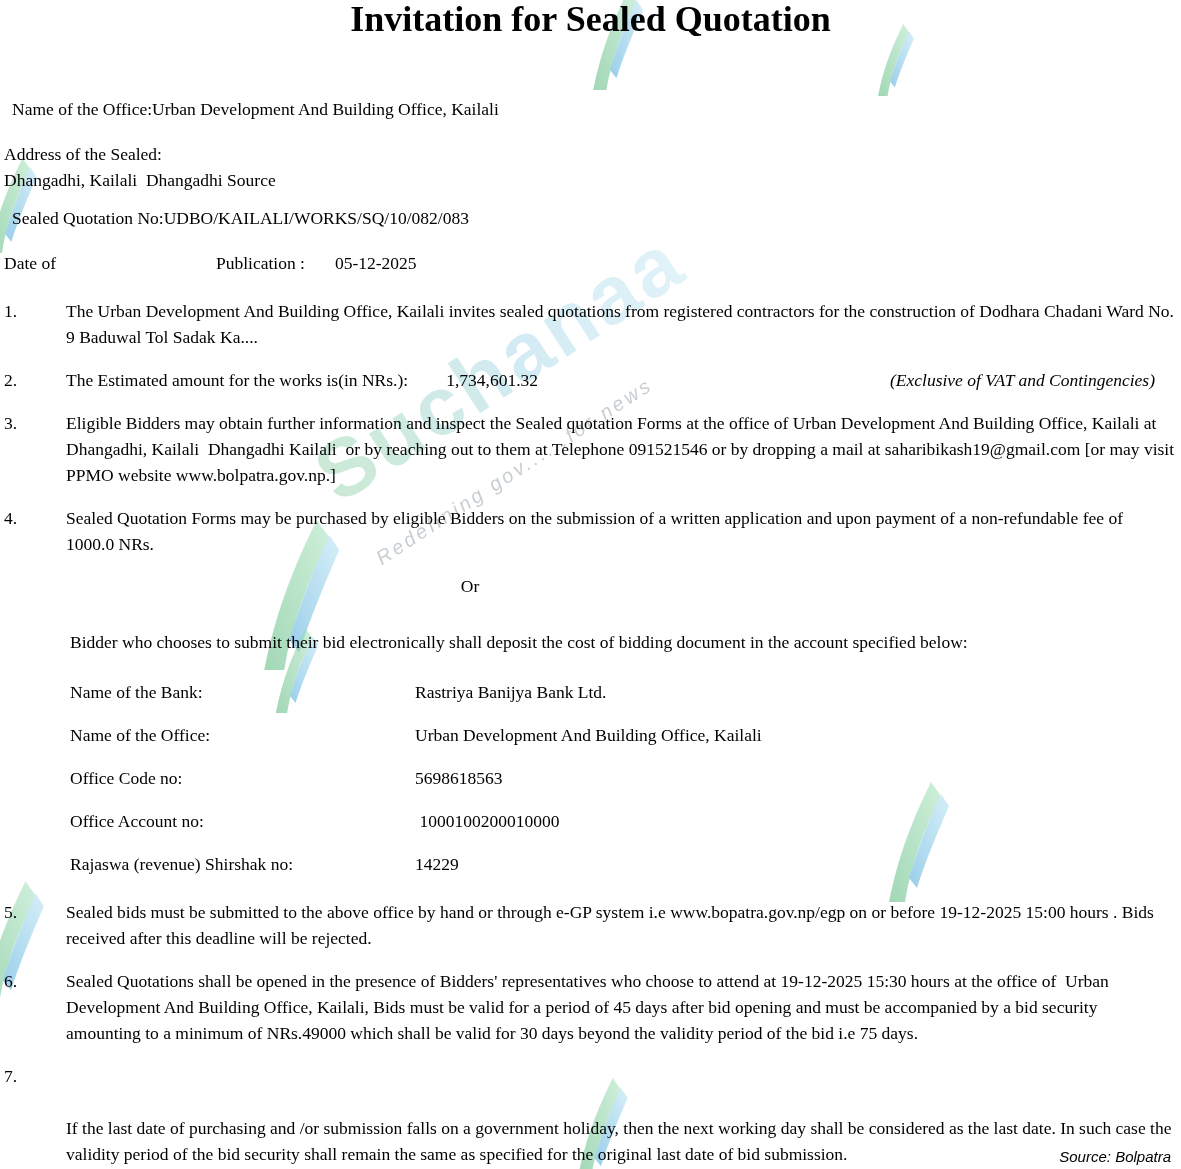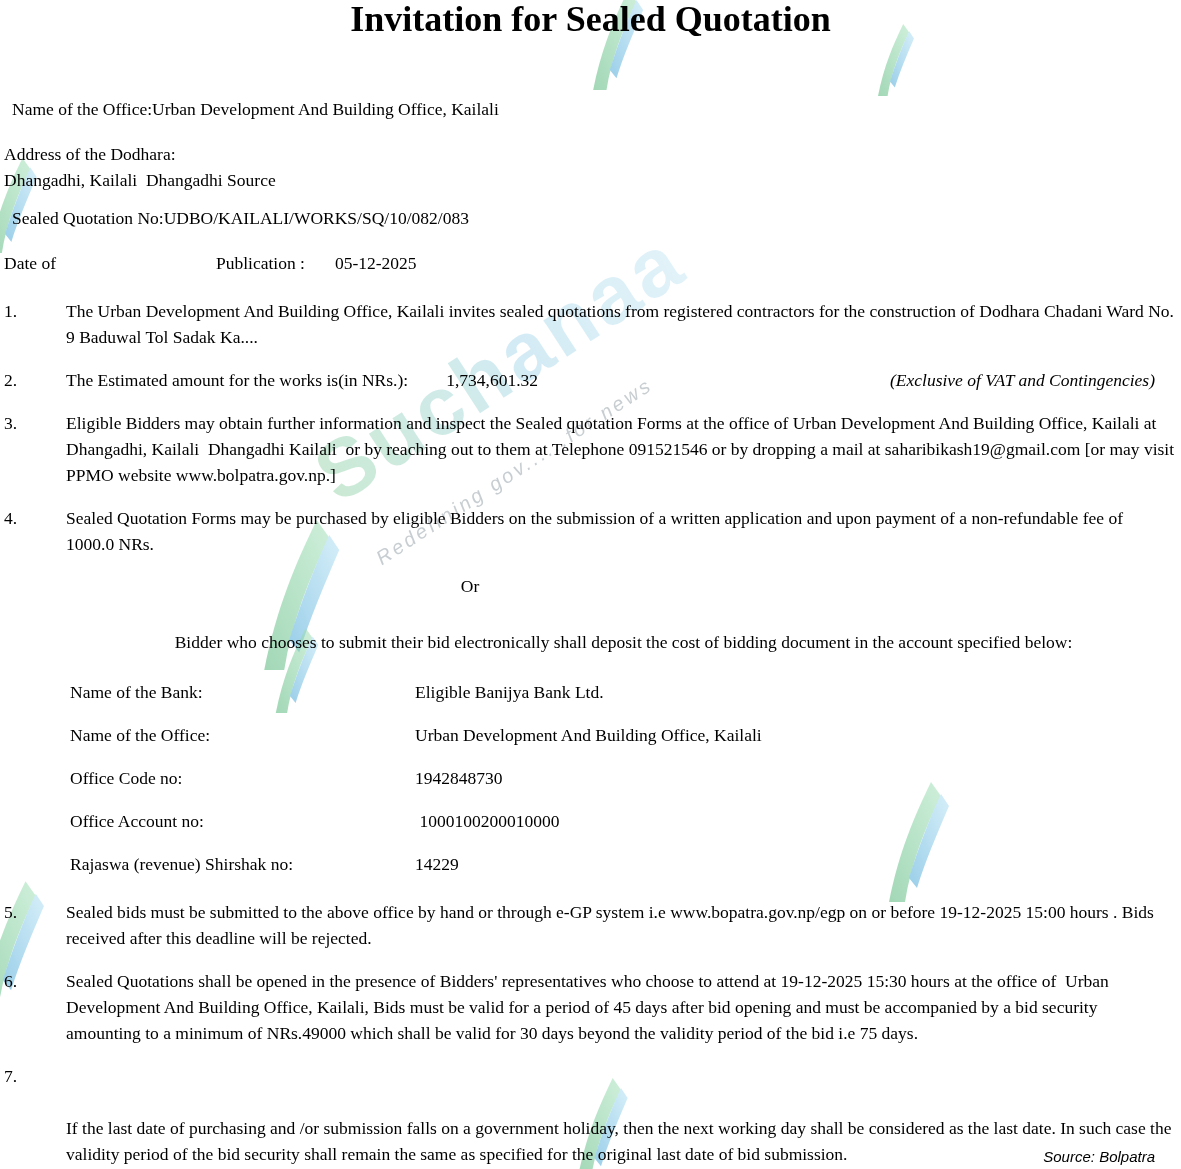--- a/index.html
+++ b/index.html
@@ -26,29 +26,29 @@
   .item{
     display:grid;grid-template-columns:62px 1fr;
     margin-bottom:17px;line-height:26px;
   }
   .item-no{padding-left:0;}
   .item-text{white-space:pre-wrap;padding-right:2px;}
   .item2-row{display:flex;align-items:baseline;justify-content:flex-end;}
   .amount{margin-left:38px;}
   .vat-note{margin-left:auto;padding-right:20px;white-space:nowrap;font-style:italic;}
   .or-line{margin:16px 0 30px 66px;width:800px;text-align:center;line-height:26px;}
-  .e-bid{margin:15px 0 24px 66px;line-height:26px;white-space:pre-wrap;text-align:center;}
+  .e-bid{margin:15px 0 24px 66px;line-height:26px;white-space:pre-wrap;}
   .bank-table{margin:0 0 22px 66px;}
   .bank-row{
     display:grid;grid-template-columns:345px 1fr;
     line-height:26px;margin-bottom:17px;
   }
   .bank-value{white-space:pre-wrap;}
   .source-note{
-    position:absolute;right:26px;bottom:4px;
+    position:absolute;right:10px;bottom:4px;
     font-family:"Liberation Sans", sans-serif;
     font-style:italic;font-size:15px;z-index:3;
   }
   
   .watermark-layer{position:absolute;inset:0;z-index:1;pointer-events:none;}
   .wm-text{
     position:absolute;left:290px;top:320px;
     transform:rotate(-33deg);transform-origin:center;
     font-family:"Liberation Sans", sans-serif;
     font-size:82px;font-weight:bold;letter-spacing:4px;
@@ -136,21 +136,21 @@
   <div class="wm-tagline">Redefining gov......for news</div>
 </div>
 
 <div class="content">
 
   <h1 class="title">Invitation for Sealed Quotation</h1>
 
   <div class="line"><span>Name of the Office:</span><span>Urban Development And Building Office, Kailali</span></div>
 
   <div class="addr-block">
-    <div>Address of the Dodhara:</div>
+    <div>Address of the Sealed:</div>
     <div>Dhangadhi, Kailali  Dhangadhi Source</div>
   </div>
 
   <div class="line"><span>Sealed Quotation No:</span><span>UDBO/KAILALI/WORKS/SQ/10/082/083</span></div>
 
   <div class="date-line">
     <span>Date of</span><span class="date-label2">Publication :</span><span class="date-value">05-12-2025</span>
   </div>
 
   <div class="item">
@@ -177,29 +177,29 @@
     <div class="item-text">Sealed Quotation Forms may be purchased by eligible Bidders on the submission of a written application and upon payment of a non-refundable fee of 1000.0 NRs.</div>
   </div>
 
   <div class="or-line"><span>Or</span></div>
 
   <div class="e-bid">Bidder who chooses to submit their bid electronically shall deposit the cost of bidding document in the account specified below:</div>
 
   <div class="bank-table">
     <div class="bank-row">
       <span class="bank-label">Name of the Bank:</span>
-      <span class="bank-value">Eligible Banijya Bank Ltd.</span>
+      <span class="bank-value">Rastriya Banijya Bank Ltd.</span>
     </div>
     <div class="bank-row">
       <span class="bank-label">Name of the Office:</span>
       <span class="bank-value">Urban Development And Building Office, Kailali</span>
     </div>
     <div class="bank-row">
       <span class="bank-label">Office Code no:</span>
-      <span class="bank-value">1942848730</span>
+      <span class="bank-value">5698618563</span>
     </div>
     <div class="bank-row">
       <span class="bank-label">Office Account no:</span>
       <span class="bank-value"> 1000100200010000</span>
     </div>
     <div class="bank-row" style="margin-bottom:0;">
       <span class="bank-label">Rajaswa (revenue) Shirshak no:</span>
       <span class="bank-value">14229</span>
     </div>
   </div>

